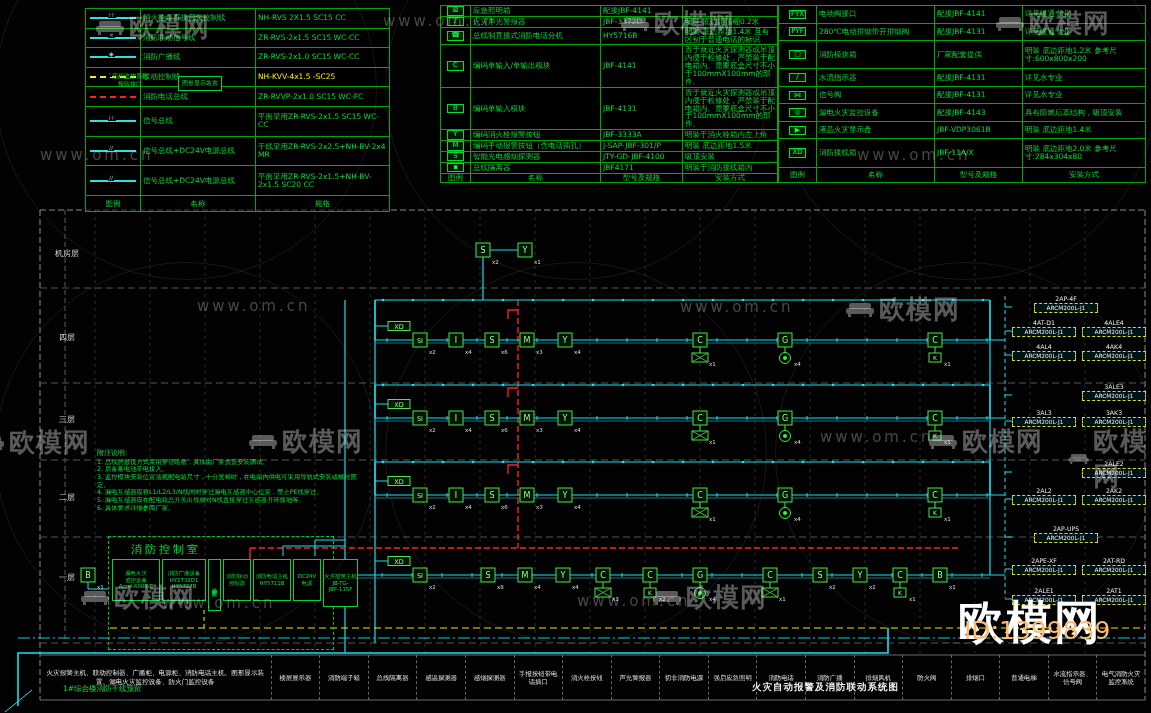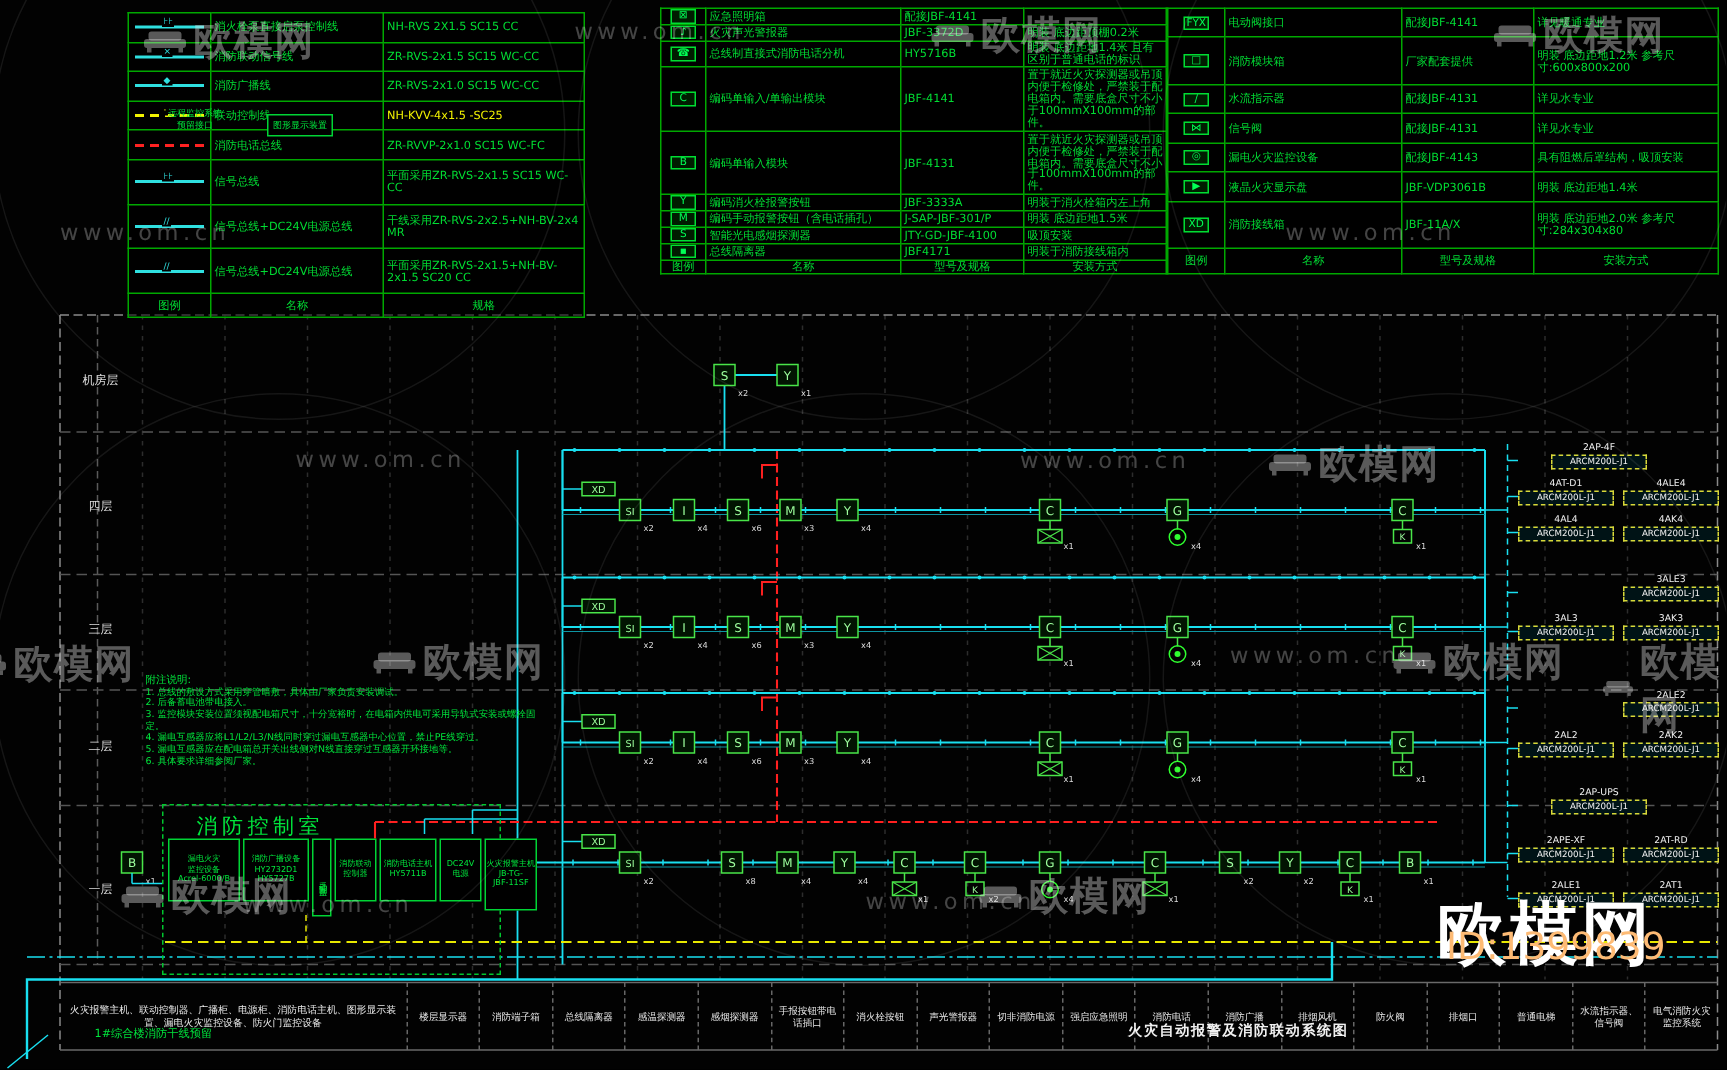--- a/index.html
+++ b/index.html
@@ -21,21 +21,21 @@
   .wl-glyph{position:absolute;left:40%;top:-1px;font-size:6px;background:#000;padding:0 1px;line-height:1;}
   
   #diagram-svg{position:absolute;left:0;top:0;z-index:2;}
   .floor-label{position:absolute;left:42px;width:50px;text-align:center;color:#ddd;font-size:8px;z-index:3;}
   
   #notes{position:absolute;left:97px;top:449px;width:266px;color:#00e53c;font-size:6.3px;line-height:1.22;z-index:3;}
   #notes .t{font-size:7px;}
   
   #control-room{position:absolute;left:108px;top:536px;width:224px;height:112px;
                 border:1px dashed #00c62e;z-index:3;}
-  #cr-title{position:absolute;left:22px;top:5px;color:#00e53c;font-size:14px;letter-spacing:3px;}
+  #cr-title{position:absolute;left:22px;top:5px;color:#00e53c;font-size:11px;letter-spacing:3px;}
   #cr-boxes{position:absolute;left:3px;top:22px;display:flex;gap:2px;align-items:flex-start;}
   .cr-box{border:1px solid #00d435;color:#00e53c;font-size:5.4px;line-height:1.25;text-align:center;
           display:flex;flex-direction:column;justify-content:center;background:#000;}
   .cr-box.vert{writing-mode:vertical-rl;letter-spacing:1px;}
   #cr-sub{position:absolute;left:112px;top:72px;color:#00e53c;font-size:6px;text-align:center;line-height:1.3;z-index:3;}
   #cr-display{position:absolute;left:178px;top:76px;border:1px solid #00d435;color:#00e53c;
               font-size:6px;padding:2px 3px;background:#000;z-index:3;}
   
   .rp-item{position:absolute;width:64px;text-align:center;z-index:3;}
   .rp-item .lb{color:#eee;font-size:6.2px;line-height:1;}
@@ -731,20 +731,26 @@
         <col>
       </colgroup>
     <tbody>
         <tr>
           <td class="c"><span class="chip">FYX</span></td>
           <td>电动阀接口</td>
           <td>配接JBF-4141</td>
           <td class="install">详见暖通专业</td>
         </tr>
         <tr>
+          <td class="c"><span class="chip">PYF</span></td>
+          <td>280℃电动排烟带开排烟阀</td>
+          <td>配接JBF-4131</td>
+          <td class="install">详见暖通专业</td>
+        </tr>
+        <tr>
           <td class="c"><span class="chip">□</span></td>
           <td>消防模块箱</td>
           <td>厂家配套提供</td>
           <td class="install">明装 底边距地1.2米   参考尺寸:600x800x200</td>
         </tr>
         <tr>
           <td class="c"><span class="chip">/</span></td>
           <td>水流指示器</td>
           <td>配接JBF-4131</td>
           <td class="install">详见水专业</td>
@@ -780,21 +786,21 @@
           <td class="c">安装方式</td>
         </tr>
       </tbody>
   </table>
 
   <div id="floor-labels">
       <div class="floor-label" style="top: 248px;">机房层</div>
       <div class="floor-label" style="top: 332px;">四层</div>
       <div class="floor-label" style="top: 414px;">三层</div>
       <div class="floor-label" style="top: 492px;">二层</div>
-      <div class="floor-label" style="top: 587px;">一层</div>
+      <div class="floor-label" style="top: 572px;">一层</div>
     </div>
 
   <div id="notes">
     <div class="t">附注说明:</div>
     <div id="notes-list">
         <div>1. 总线的敷设方式采用穿管暗敷，具体由厂家负责安装调试。</div>
         <div>2. 后备蓄电池带电接入。</div>
         <div>3. 监控模块安装位置须视配电箱尺寸，十分宽裕时，在电箱内供电可采用导轨式安装或螺栓固定。</div>
         <div>4. 漏电互感器应将L1/L2/L3/N线同时穿过漏电互感器中心位置，禁止PE线穿过。</div>
         <div>5. 漏电互感器应在配电箱总开关出线侧对N线直接穿过互感器开环接地等。</div>

